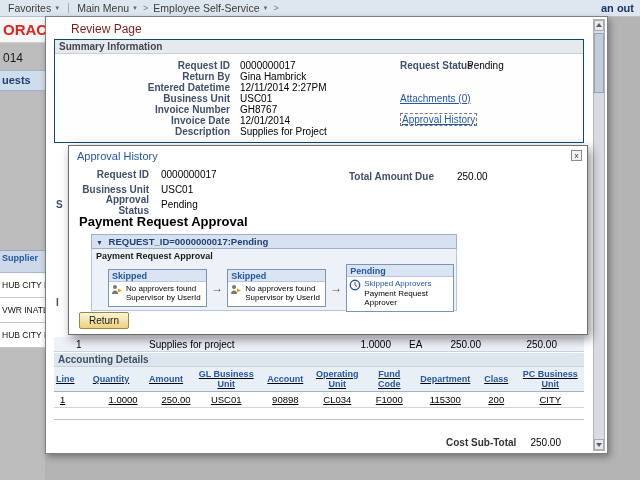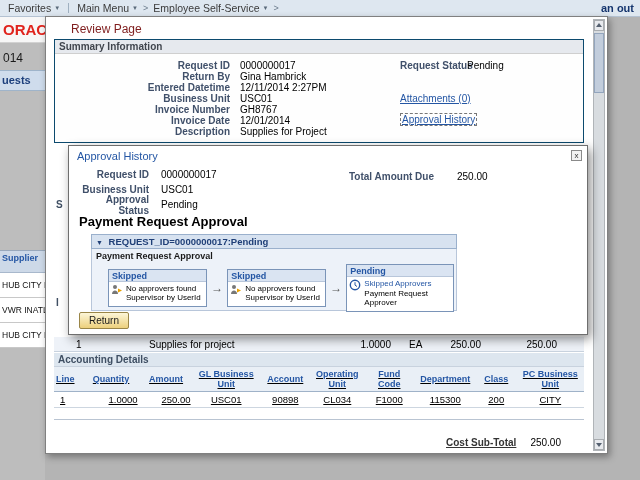--- a/index.html
+++ b/index.html
@@ -65,21 +65,21 @@
                 table-layout:fixed; font-size:9px;text-decoration:underline; }
   .acct-table th { background:#e9eff6; color:#2456a4; font-weight:bold; border-bottom:1px solid #9fb2c8;
                    border-top:1px solid #c8d2de; padding:1px 2px; height:25px; vertical-align:middle;
                    text-align:center; line-height:1.15; cursor:pointer; }
   .acct-table th.left { text-align:left; }
   .acct-table td { padding:2px; height:14px; border-bottom:1px solid #cdd6e0; text-align:center;
                    color:#000; font-size:9.5px; }
   .acct-table td.left { text-align:left; padding-left:6px; }
   .acct-table td.num { text-align:right; }
   .table-divider { position:absolute; left:8px; top:402px; width:530px; border-top:1px solid #b9c4d2; }
-  .subtotal-label { position:absolute; left:400px; top:420px; font-size:10px; font-weight:bold; color:#333;text-decoration:underline; }
+  .subtotal-label { position:absolute; left:400px; top:420px; font-size:10px; font-weight:bold; color:#333; }
   .subtotal-value { position:absolute; left:460px; width:55px; text-align:right; top:420px; font-size:10px; color:#000; }
 
   
   .scrollbar { position:absolute; right:2px; top:2px; bottom:2px; width:12px; background:#d8dce0;
                border:1px solid #b0b4b8; }
   .sb-btn { position:absolute; left:0; width:10px; height:11px; background:#e8eaee; border:1px solid #a8acb0; cursor:pointer; }
   .sb-up { top:0; } .sb-down { bottom:0; }
   .tri-up { width:0; height:0; border-left:3px solid transparent; border-right:3px solid transparent;
             border-bottom:4px solid #556070; margin:2px auto 0; }
   .tri-down { width:0; height:0; border-left:3px solid transparent; border-right:3px solid transparent;

